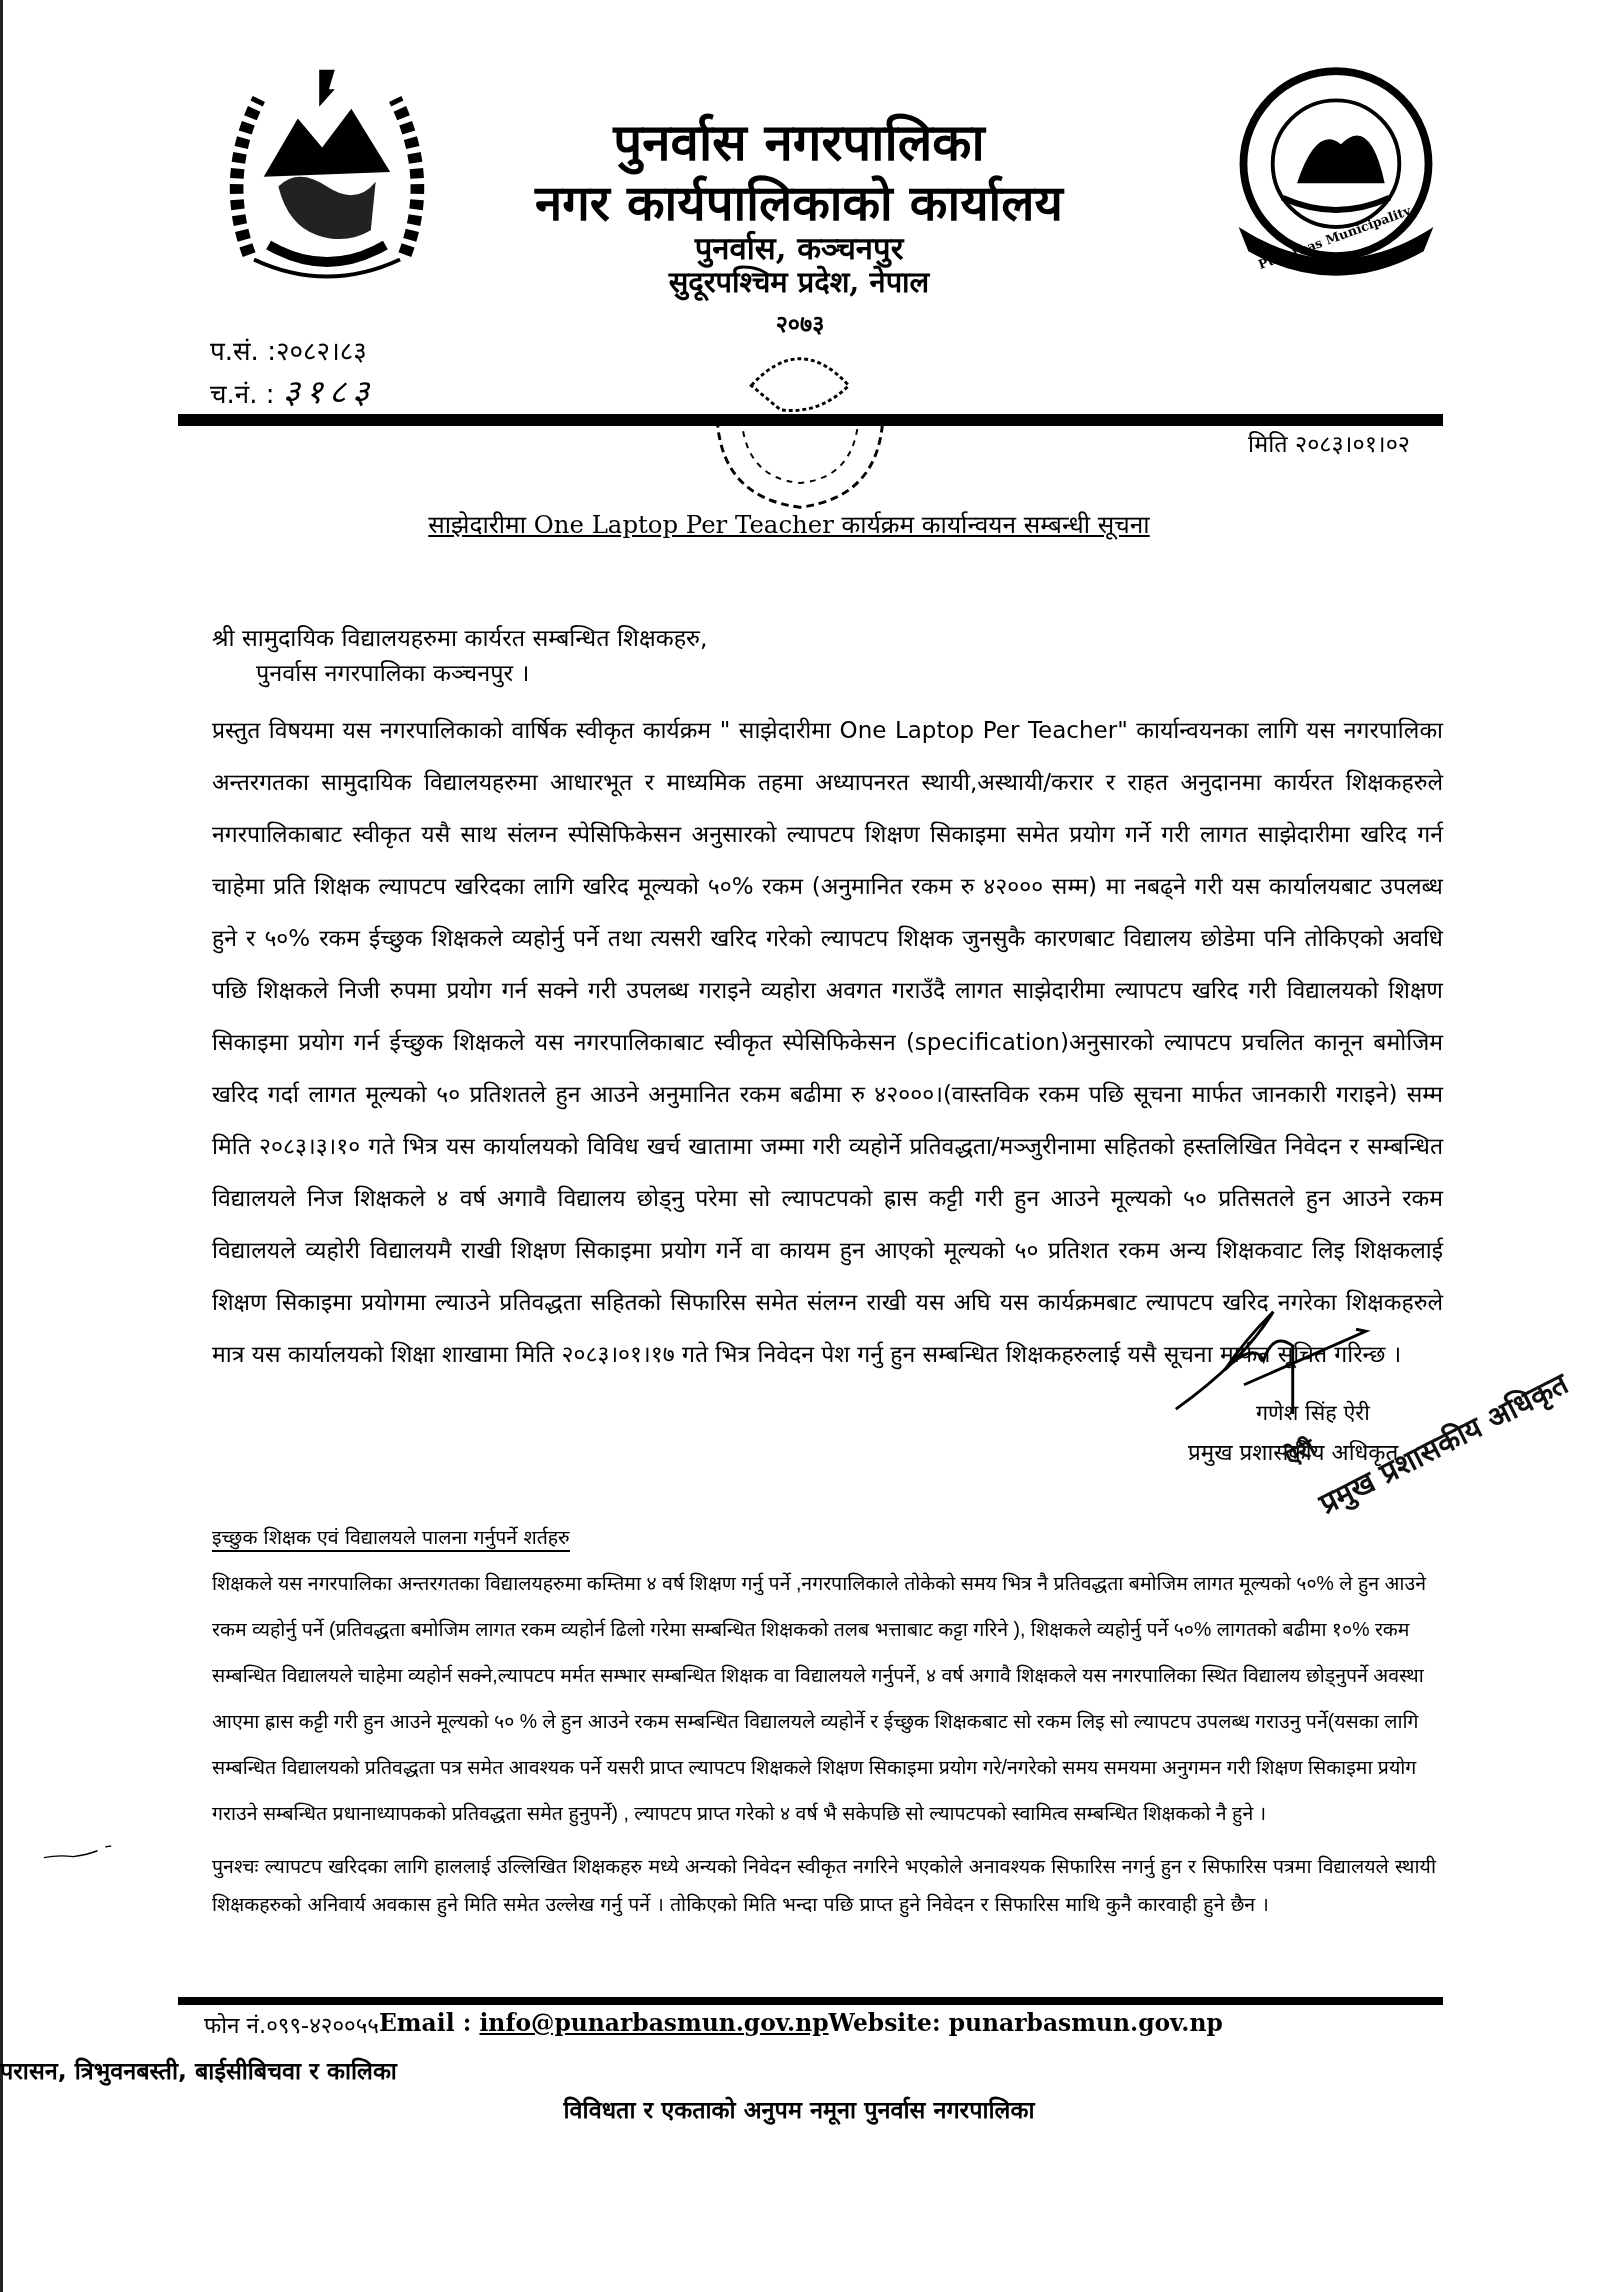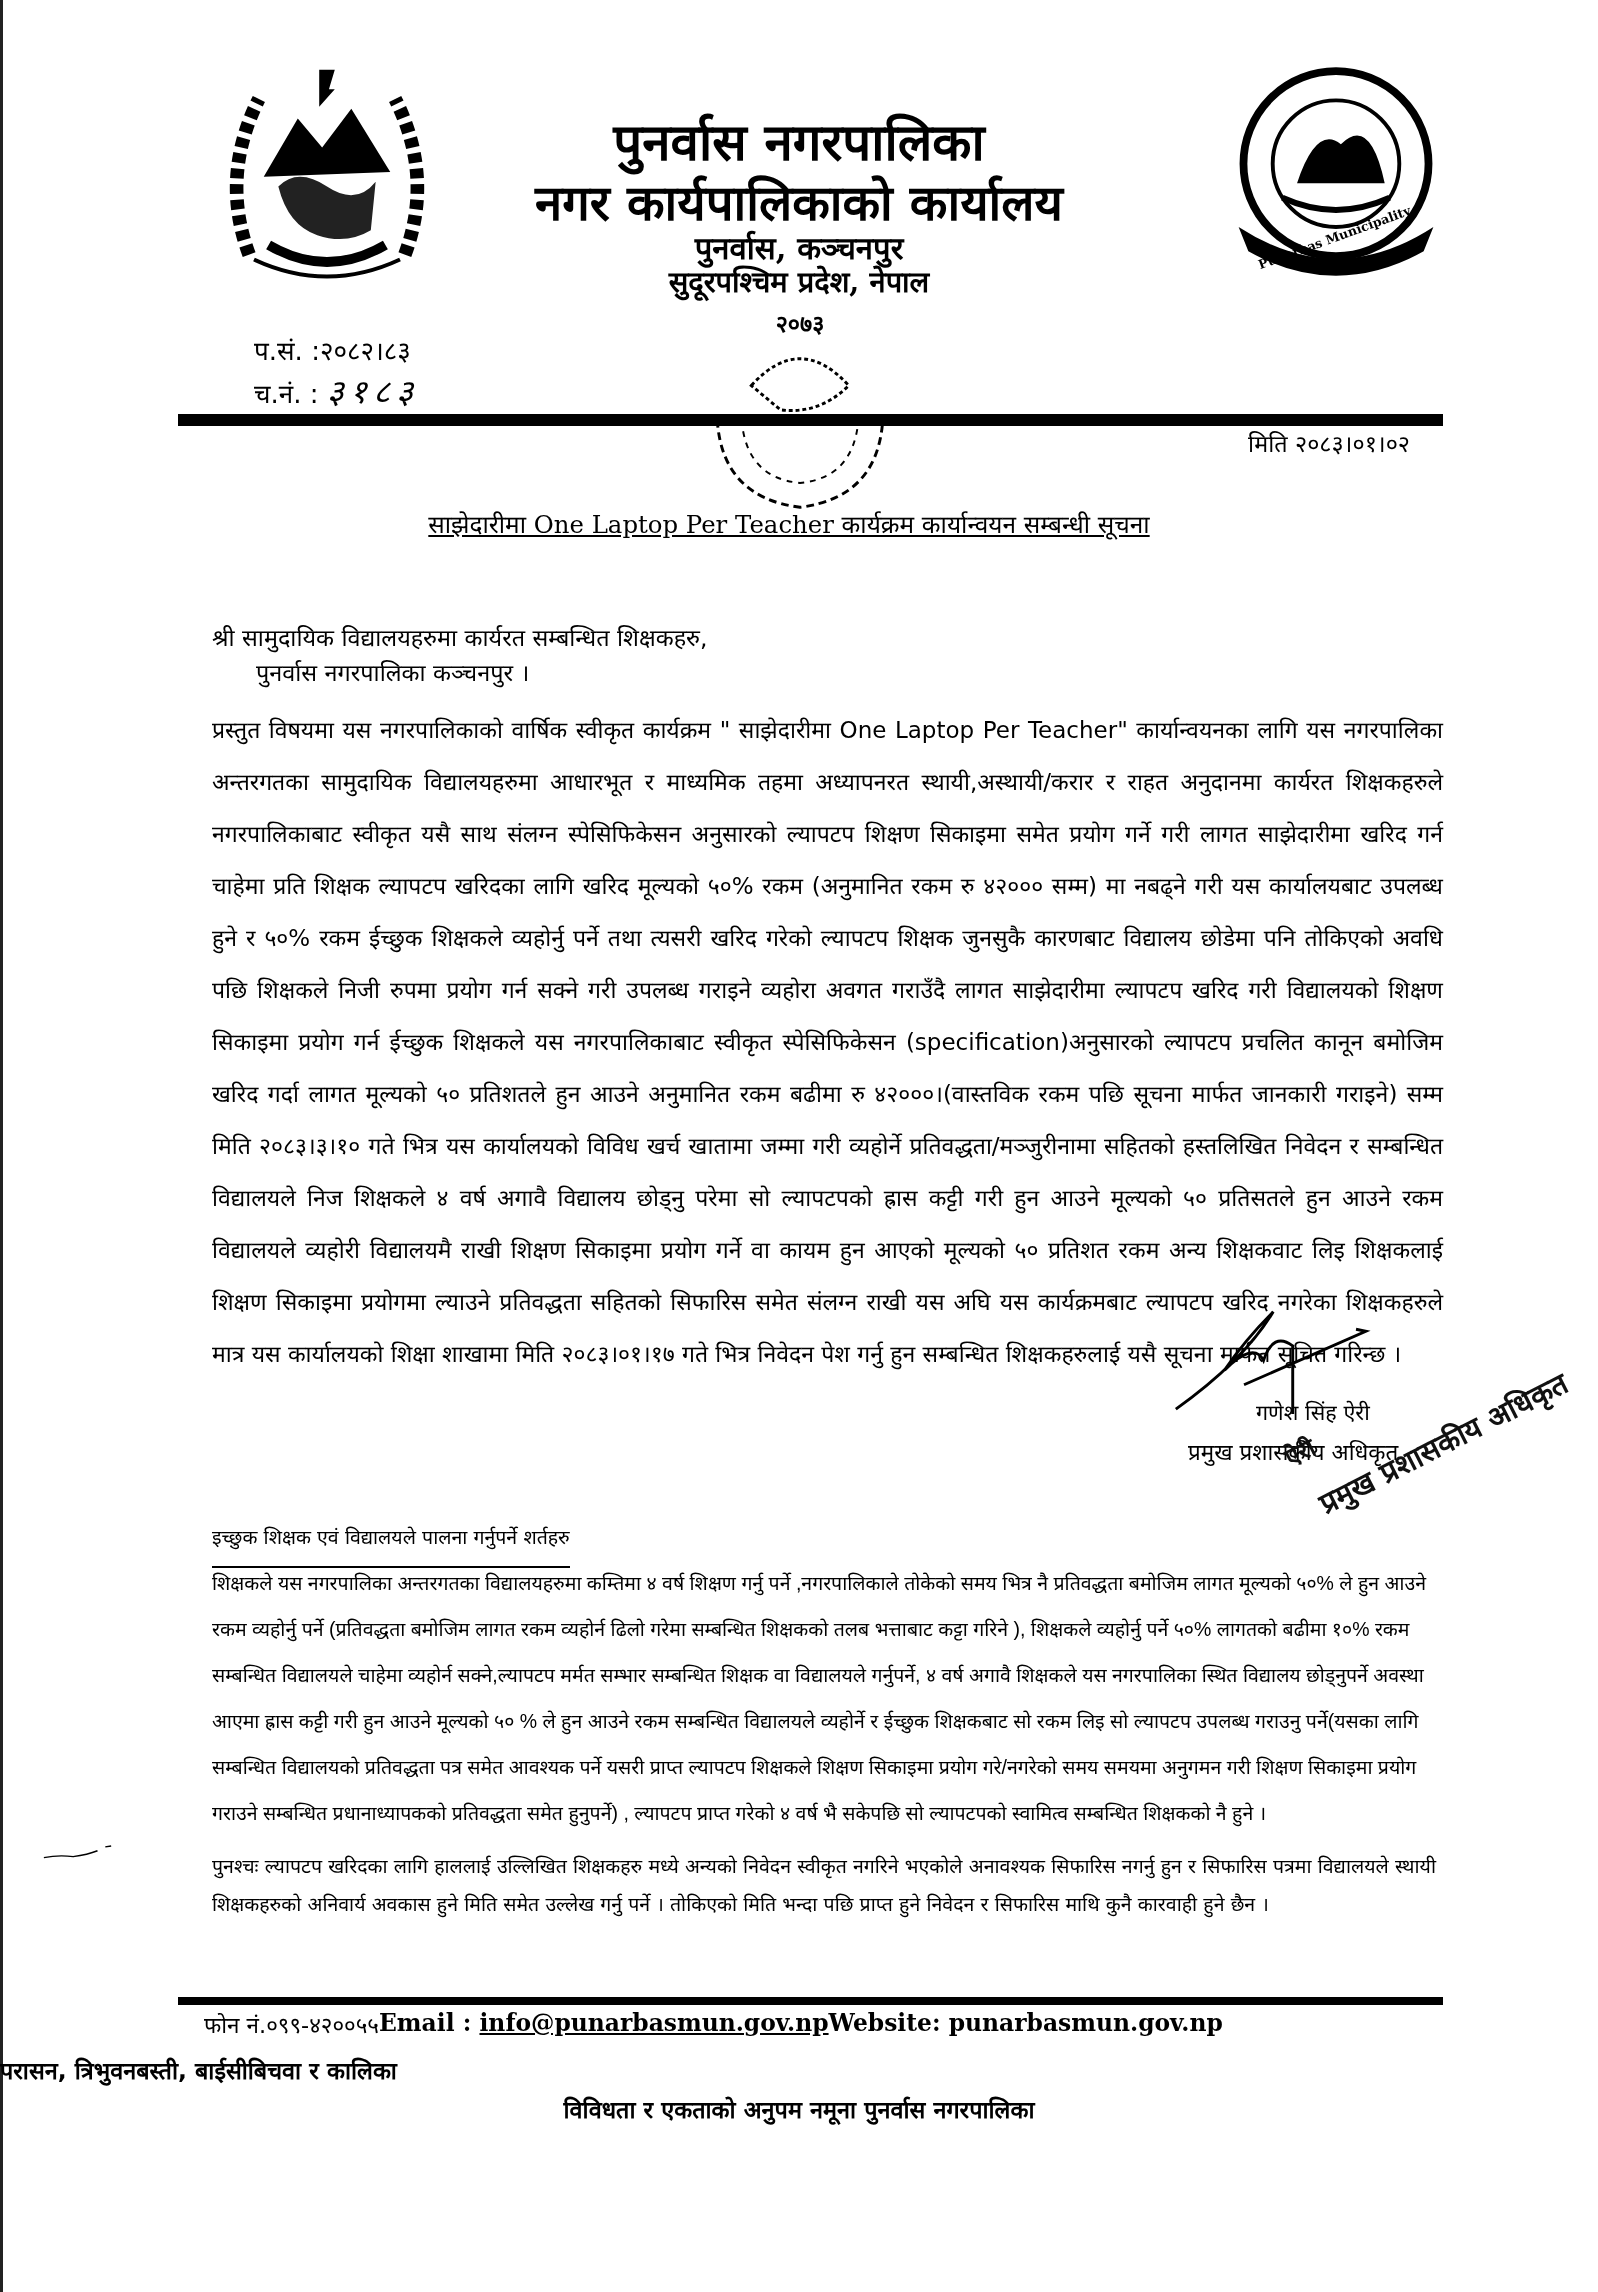--- a/index.html
+++ b/index.html
@@ -9,21 +9,21 @@
   .left-border { left:0; top:0; width:2.9px; height:2293px; background:#222; }
 
   
   .emblem-left { left:210px; top:60px; width:234px; height:219px; }
   .emblem-right { left:1224px; top:66px; width:224px; height:210px; }
   .h-title { left:0; width:1598px; text-align:center; font-weight:bold; }
   .t1 { top:105px; font-size:51px; }
   .t2 { top:168px; font-size:49px; }
   .t3 { top:226px; font-size:31px; }
   .t4 { top:261px; font-size:29px; }
-  .ref { left:210px; font-family:"DejaVu Sans", sans-serif; font-size:26px;margin-left:44px; }
+  .ref { left:210px; font-family:"DejaVu Sans", sans-serif; font-size:26px; }
   .ref1 { top:332px; }
   .ref2 { top:368px; }
   .ref2 .hand { font-style:italic; font-size:33px; letter-spacing:5.9px;text-align:right; }
   .rule-top { left:178px; top:414px; width:1265px; height:11.7px; background:#000; }
   .date { right:188px; top:427px; font-size:23.4px; font-family:"DejaVu Sans", sans-serif; }
   .seal { left:683px; top:293px; width:234px; height:224px; }
 
   .subject { left:0; width:1578px; top:507px; text-align:center; font-size:24.4px;
              font-family:"DejaVu Serif", serif; }
   .subject span { text-decoration:underline; }
@@ -37,21 +37,21 @@
 
   .sign { left:1156px; top:1302px; width:215px; height:112px; }
   .signer-name { left:1256px; top:1397px; font-size:21.5px; font-family:"DejaVu Sans", sans-serif; }
   .signer-title { left:1188px; top:1436px; font-size:22.4px; font-family:"DejaVu Sans", sans-serif; }
   .stamp { left:1278px; top:1443px; font-size:25px; font-weight:bold; transform:rotate(-27deg);
            transform-origin:left top; font-family:"DejaVu Sans", sans-serif; color:#111; }
   .stamp2 { left:1312px; top:1487px; font-size:29px; font-weight:bold; transform:rotate(-27deg);
             transform-origin:left top; font-family:"DejaVu Sans", sans-serif; color:#111; }
 
   .cond-heading { left:212px; top:1523px; font-size:19.5px; font-family:"DejaVu Sans", sans-serif;
-                  border-bottom:2.9px solid #000; padding-bottom:16px; }
+                  border-bottom:2.9px solid #000; padding-bottom:0; }
   .cond-body { left:212px; top:1560px; width:1231px; font-size:19.5px; line-height:46px;
                font-family:Liberation Sans, sans-serif; }
   .ps { left:212px; top:1848px; width:1231px; font-size:19.5px; line-height:38px;
         font-family:"DejaVu Sans", sans-serif; }
   .margin-mark { left:39px; top:1843px; width:78px; height:19.5px; }
 
   .rule-bottom { left:178px; top:1997px; width:1265px; height:7.8px; background:#000; }
   .footer-row { left:204px; top:2009px; width:1234px; display:flex; justify-content:flex-start;
                 font-size:23.4px; font-weight:bold; font-family:"DejaVu Serif", serif; }
   .footer-row .phone { font-family:"DejaVu Sans", sans-serif; font-weight:normal; font-size:22.4px; }

